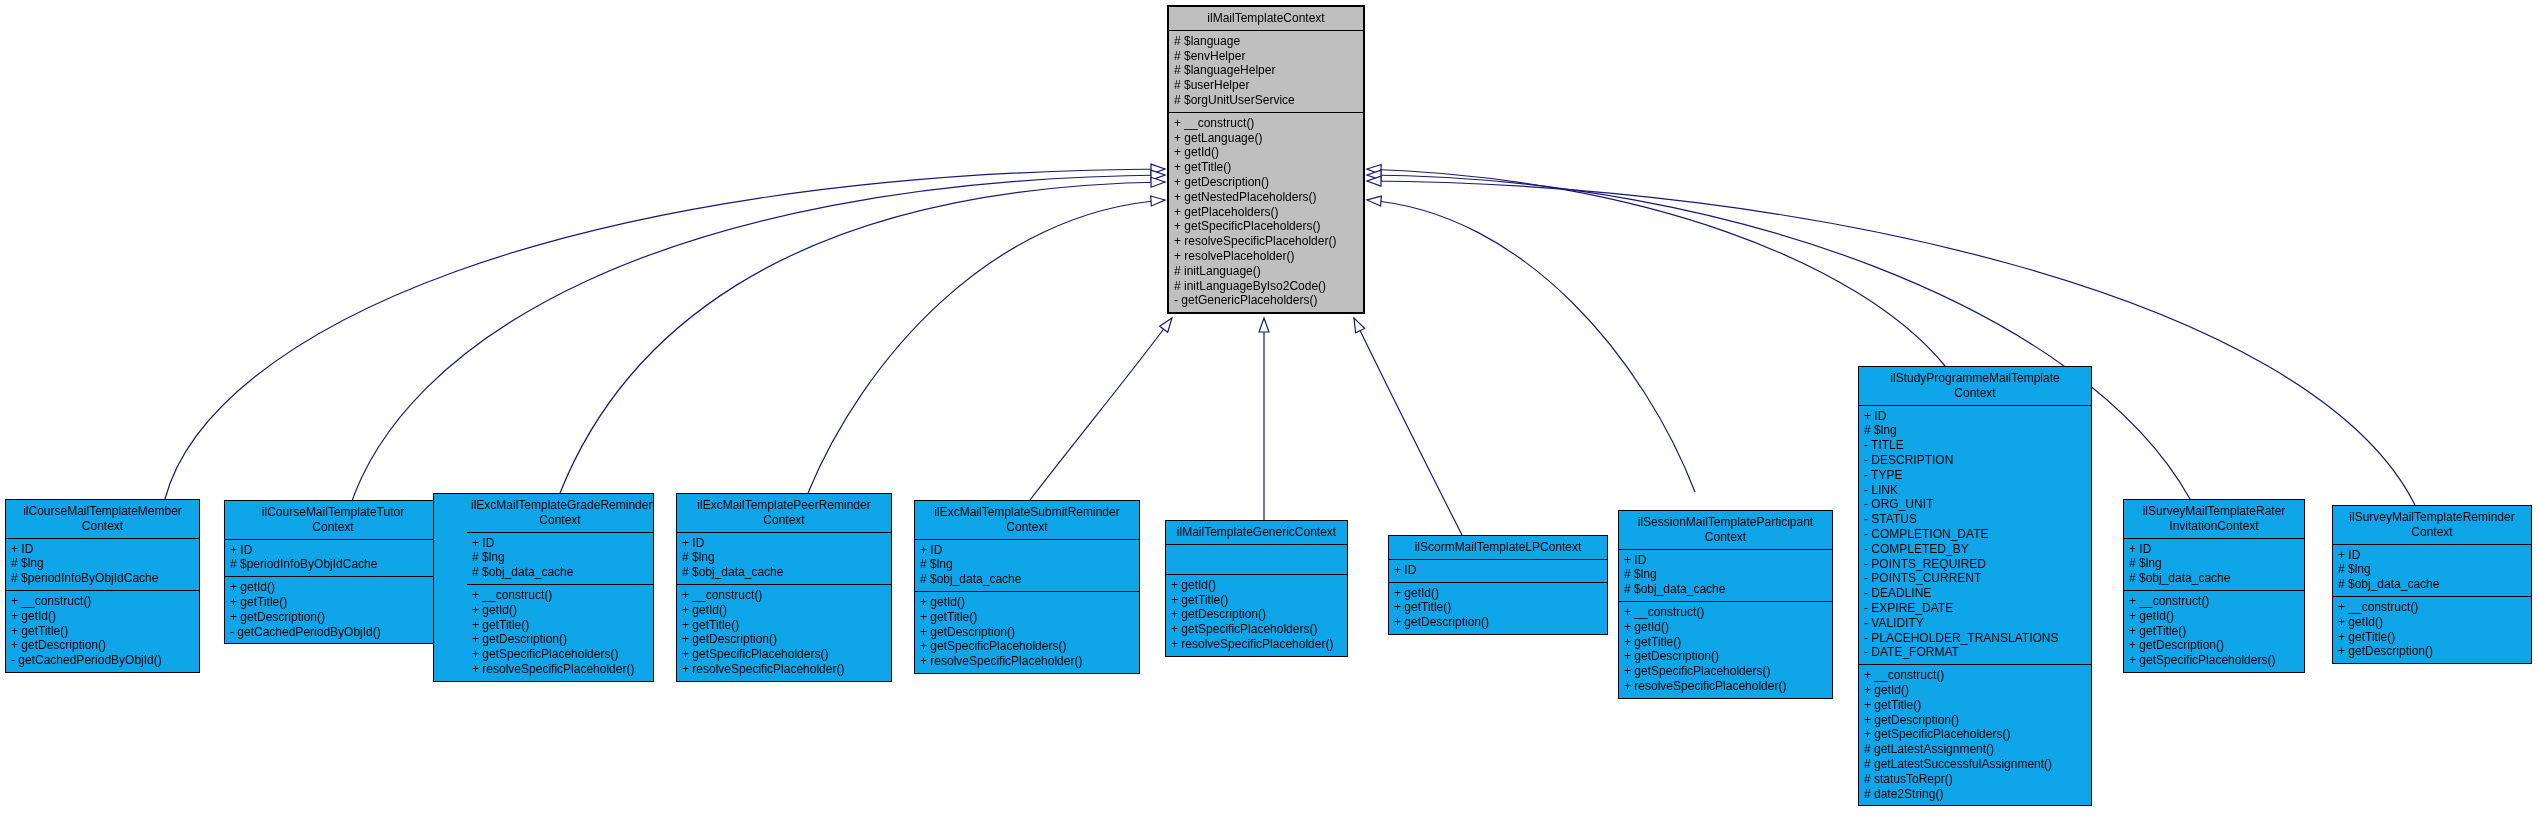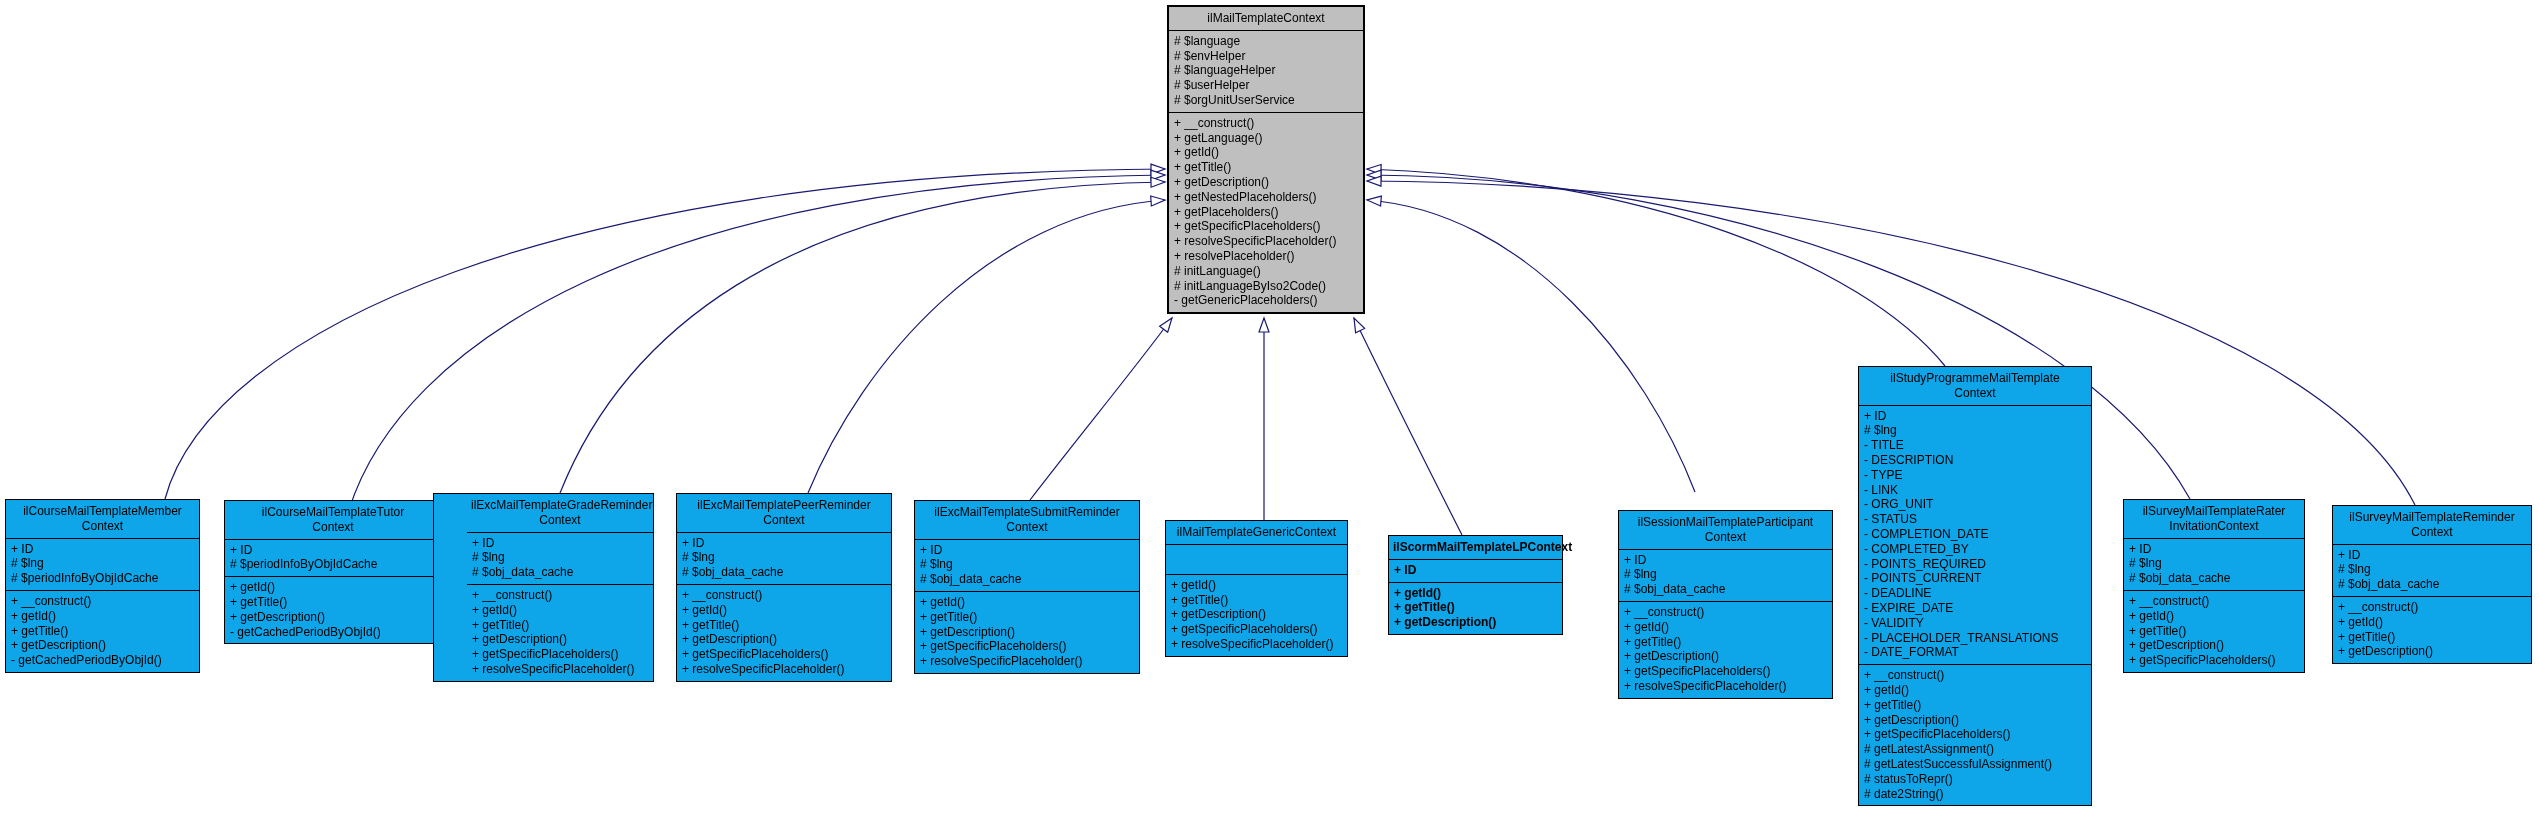--- a/index.html
+++ b/index.html
@@ -178,21 +178,21 @@
         <div class="class-title">ilMailTemplateGenericContext</div>
         <div class="class-section attrs empty"></div>
         <div class="class-section methods">
           <div class="member">+ getId()</div>
           <div class="member">+ getTitle()</div>
           <div class="member">+ getDescription()</div>
           <div class="member">+ getSpecificPlaceholders()</div>
           <div class="member">+ resolveSpecificPlaceholder()</div>
         </div>
       </div>
-      <div class="class-box" style="left: 1388px; top: 535px; width: 175px; font-weight: bold;">
+      <div class="class-box" style="left: 1388px; top: 535px; width: 220px;">
         <div class="class-title">ilScormMailTemplateLPContext</div>
         <div class="class-section attrs">
           <div class="member">+ ID</div>
         </div>
         <div class="class-section methods">
           <div class="member">+ getId()</div>
           <div class="member">+ getTitle()</div>
           <div class="member">+ getDescription()</div>
         </div>
       </div>

